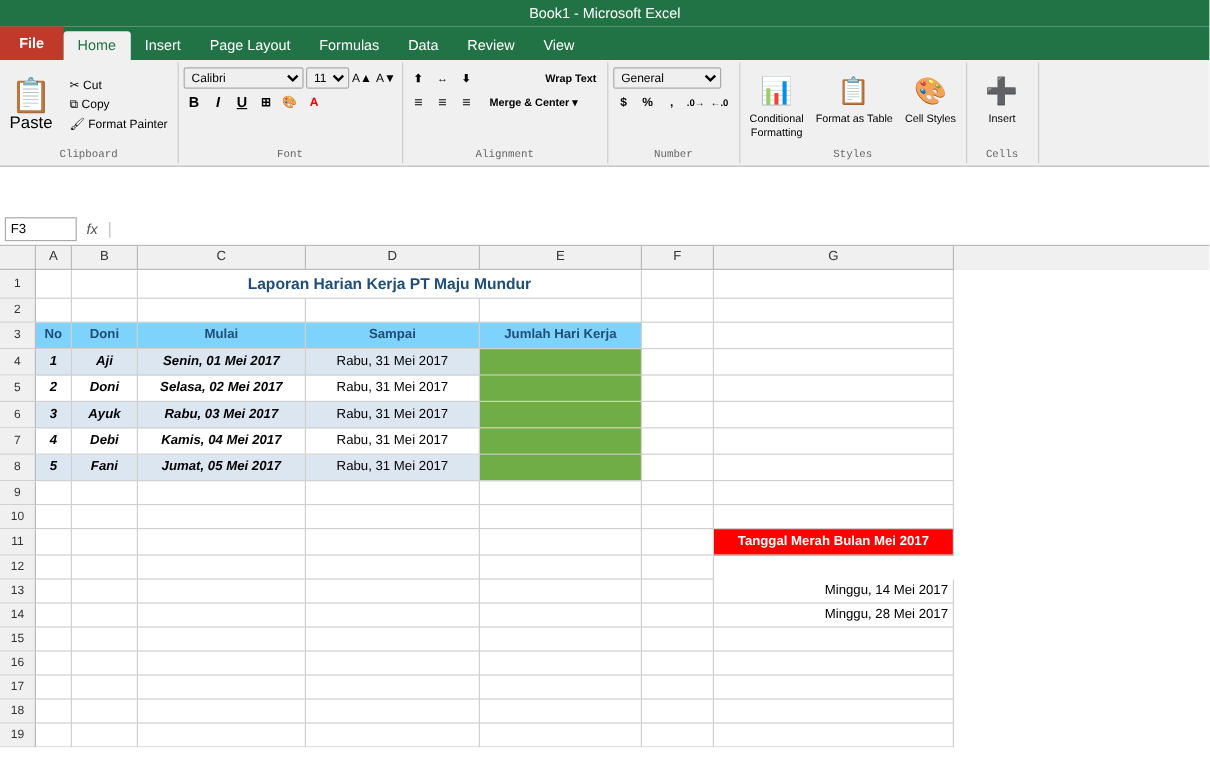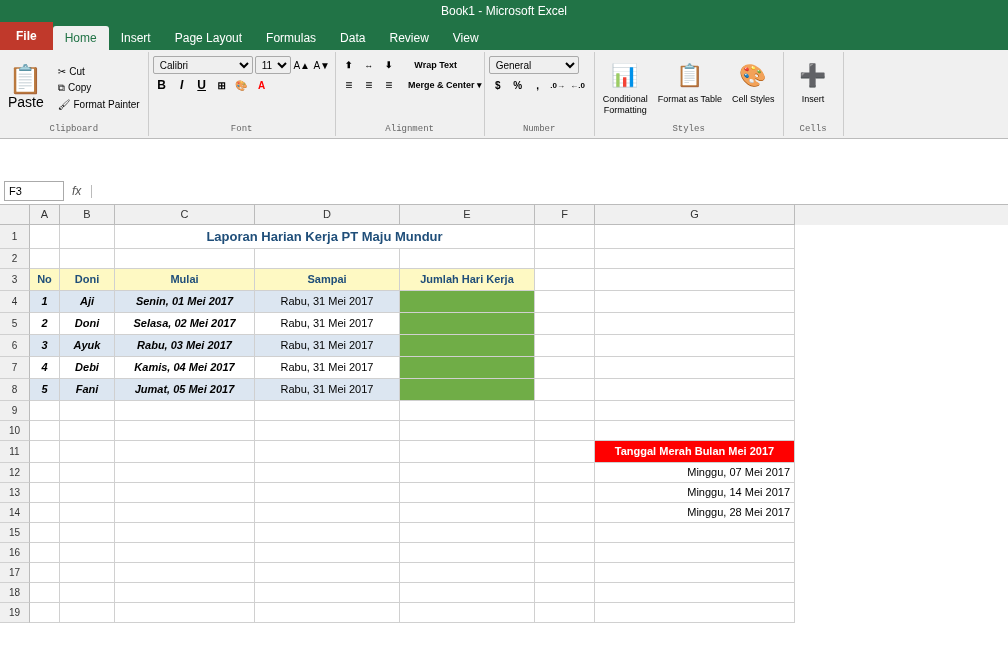--- a/index.html
+++ b/index.html
@@ -330,21 +330,21 @@
     .cell-right { justify-content: flex-end; }
 
     
     .col-a { width: 30px; min-width: 30px; }
     .col-b { width: 55px; min-width: 55px; }
     .col-c { width: 140px; min-width: 140px; }
     .col-d { width: 145px; min-width: 145px; }
     .col-e { width: 135px; min-width: 135px; }
     .col-f { width: 60px; min-width: 60px; }
     .col-g { width: 200px; min-width: 200px; }
-    .cell-header-bg { background: #fef9c3; color: #1f4e79; font-weight: bold; }
+    .cell-header-bg { background: #7dd3fc; color: #1f4e79; font-weight: bold; }
     .cell-even-bg { background: #dce6f1; }
     .cell-bold-italic { font-weight: bold; font-style: italic; }
     .cell-green { background: #70ad47; }
     .cell-red-bg { background: #ff0000; color: white; font-weight: bold; }
 
     
     .row-h20 { min-height: 20px; height: 20px; }
     .row-h22 { min-height: 22px; height: 22px; }
     .row-h24 { min-height: 24px; height: 24px; }
 
@@ -440,21 +440,21 @@
     <div class="ribbon-group-label">Font</div>
   </div>
 
   <div class="ribbon-group align-group">
     <div class="font-content">
       <div class="font-row">
         <div class="font-btn" style="font-size:9px;">⬆</div>
         <div class="font-btn" style="font-size:9px;">↔</div>
         <div class="font-btn" style="font-size:9px;">⬇</div>
         <div style="width:8px;"></div>
-        <div class="font-btn" style="font-size:9px; width:52px; white-space:nowrap;">Wrap Text</div>
+        <div class="font-btn" style="font-size:9px; width:52px; white-space:nowrap;margin-left:40px;">Wrap Text</div>
       </div>
       <div class="font-row">
         <div class="font-btn">≡</div>
         <div class="font-btn">≡</div>
         <div class="font-btn">≡</div>
         <div style="width:8px;"></div>
         <div class="font-btn" style="font-size:9px; width:70px; white-space:nowrap;">Merge &amp; Center ▾</div>
       </div>
     </div>
     <div class="ribbon-group-label">Alignment</div>
@@ -653,21 +653,20 @@
   </div>
 
   <div class="sheet-row row-h20">
     <div class="row-header">12</div>
     <div class="sheet-cell col-a"></div>
     <div class="sheet-cell col-b"></div>
     <div class="sheet-cell col-c"></div>
     <div class="sheet-cell col-d"></div>
     <div class="sheet-cell col-e"></div>
     <div class="sheet-cell col-f"></div>
-    <div class="sheet-cell col-g cell-right">Minggu, 07 Mei 2017</div>
   </div>
 
   <div class="sheet-row row-h20">
     <div class="row-header">13</div>
     <div class="sheet-cell col-a"></div>
     <div class="sheet-cell col-b"></div>
     <div class="sheet-cell col-c"></div>
     <div class="sheet-cell col-d"></div>
     <div class="sheet-cell col-e"></div>
     <div class="sheet-cell col-f"></div>

